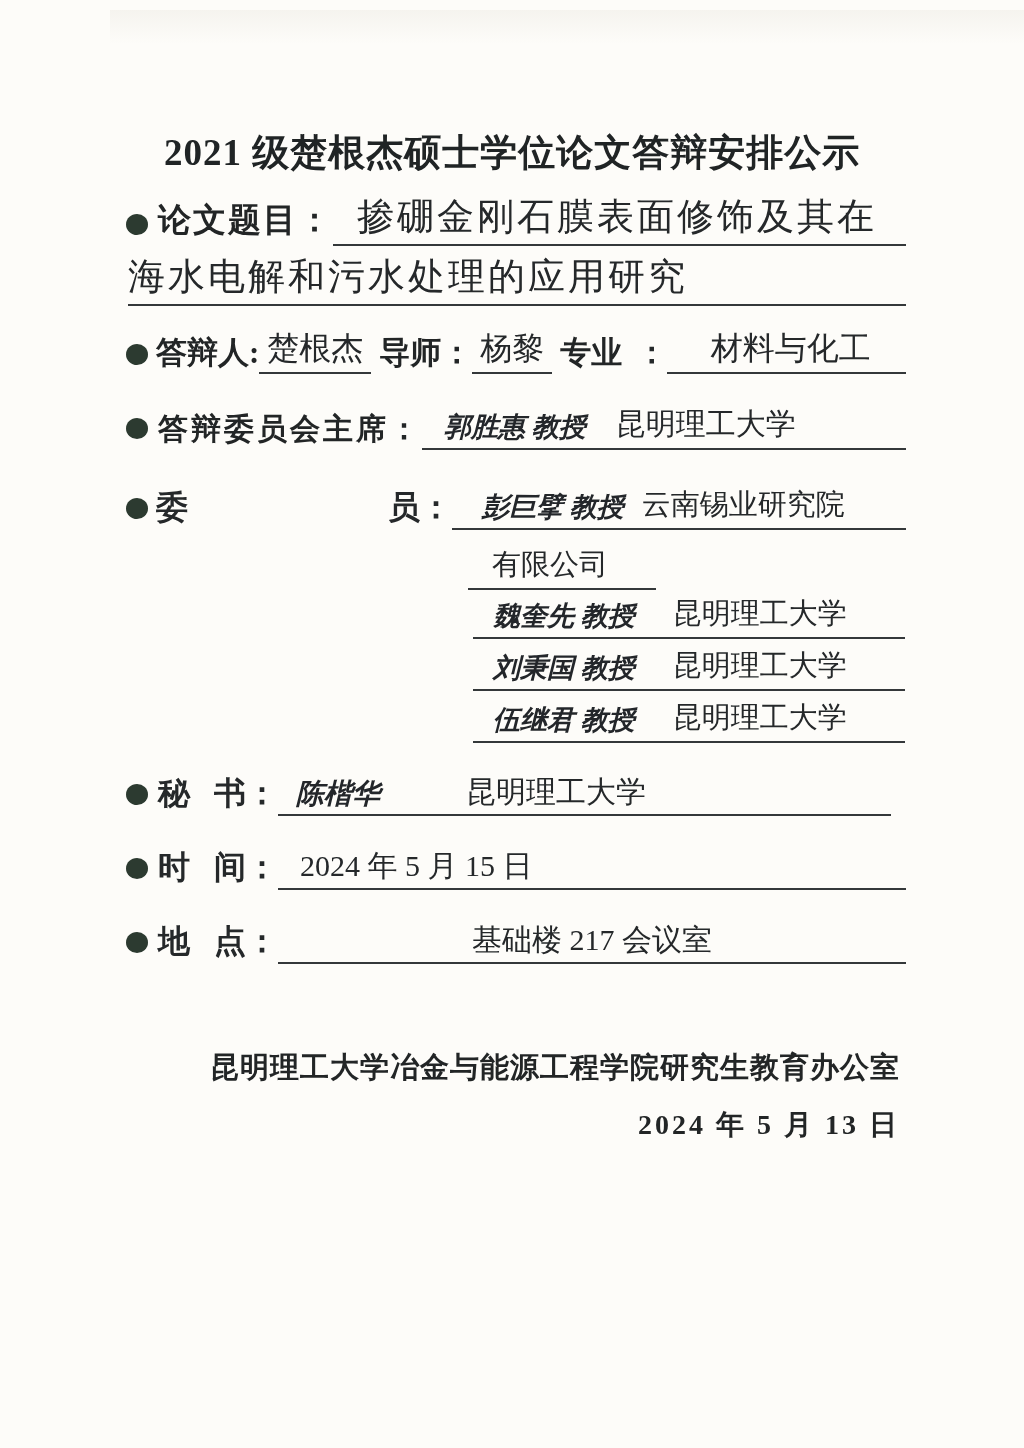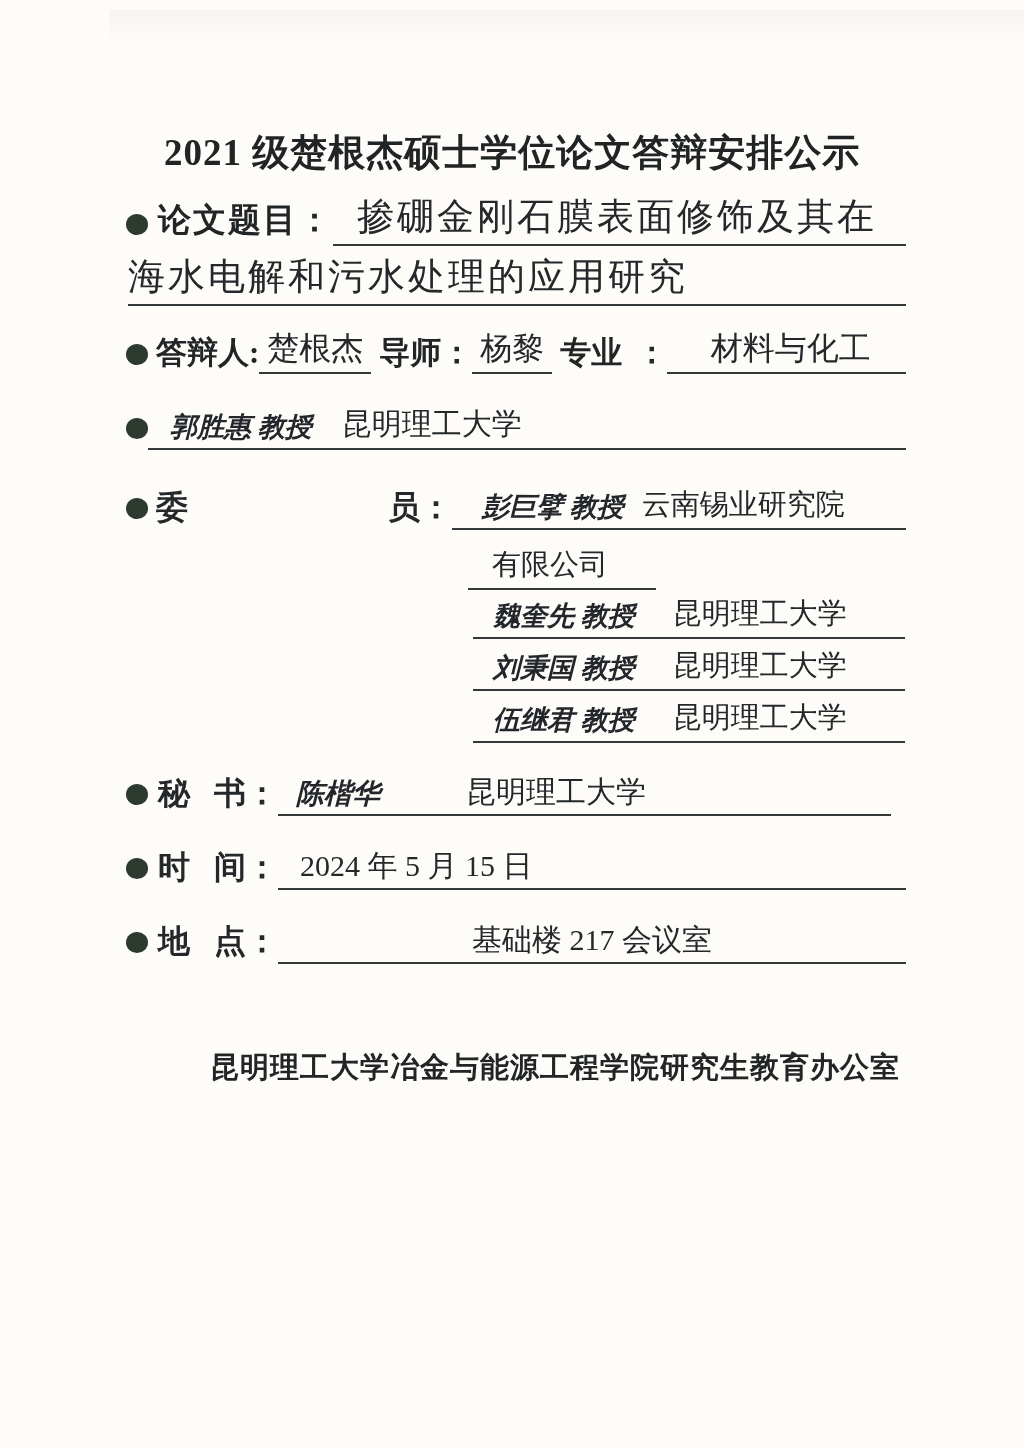--- a/index.html
+++ b/index.html
@@ -123,20 +123,21 @@
     <span class="u val">楚根杰</span>
     <span class="lbl">导师：</span>
     <span class="u val">杨黎</span>
     <span class="lbl">专业</span>
     <span class="colon">：</span>
     <span class="u val last">材料与化工</span>
   </div>
 
   <div class="row r-chair">
     <span class="bullet"></span>
+    <span class="lbl">答辩委员会主席：</span>
     <span class="u">
       <span class="name">郭胜惠 教授</span>
       <span class="inst">昆明理工大学</span>
     </span>
   </div>
 
   <div class="row r-member1">
     <span class="bullet"></span>
     <span class="split">
       <span>委</span>
@@ -197,13 +198,14 @@
   <div class="row r-info r-place">
     <span class="bullet"></span>
     <span class="split">
       <span>地</span>
       <span>点：</span>
     </span>
     <span class="u">基础楼 217 会议室</span>
   </div>
 
   <div class="footer1">昆明理工大学冶金与能源工程学院研究生教育办公室</div>
+  <div class="footer2">2024 年 5 月 13 日</div>
 </div>
 
 </body></html>

